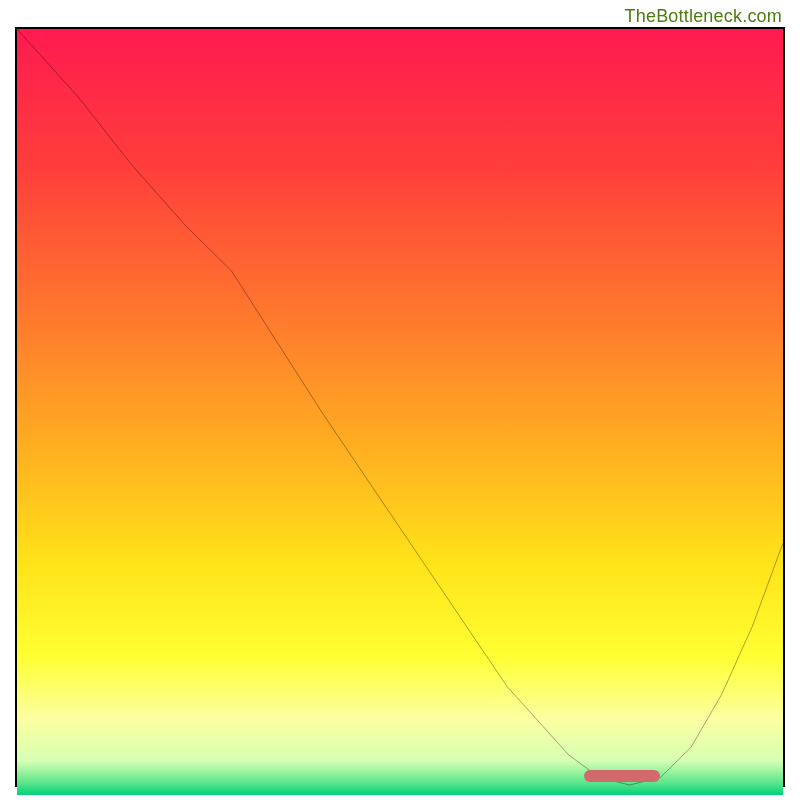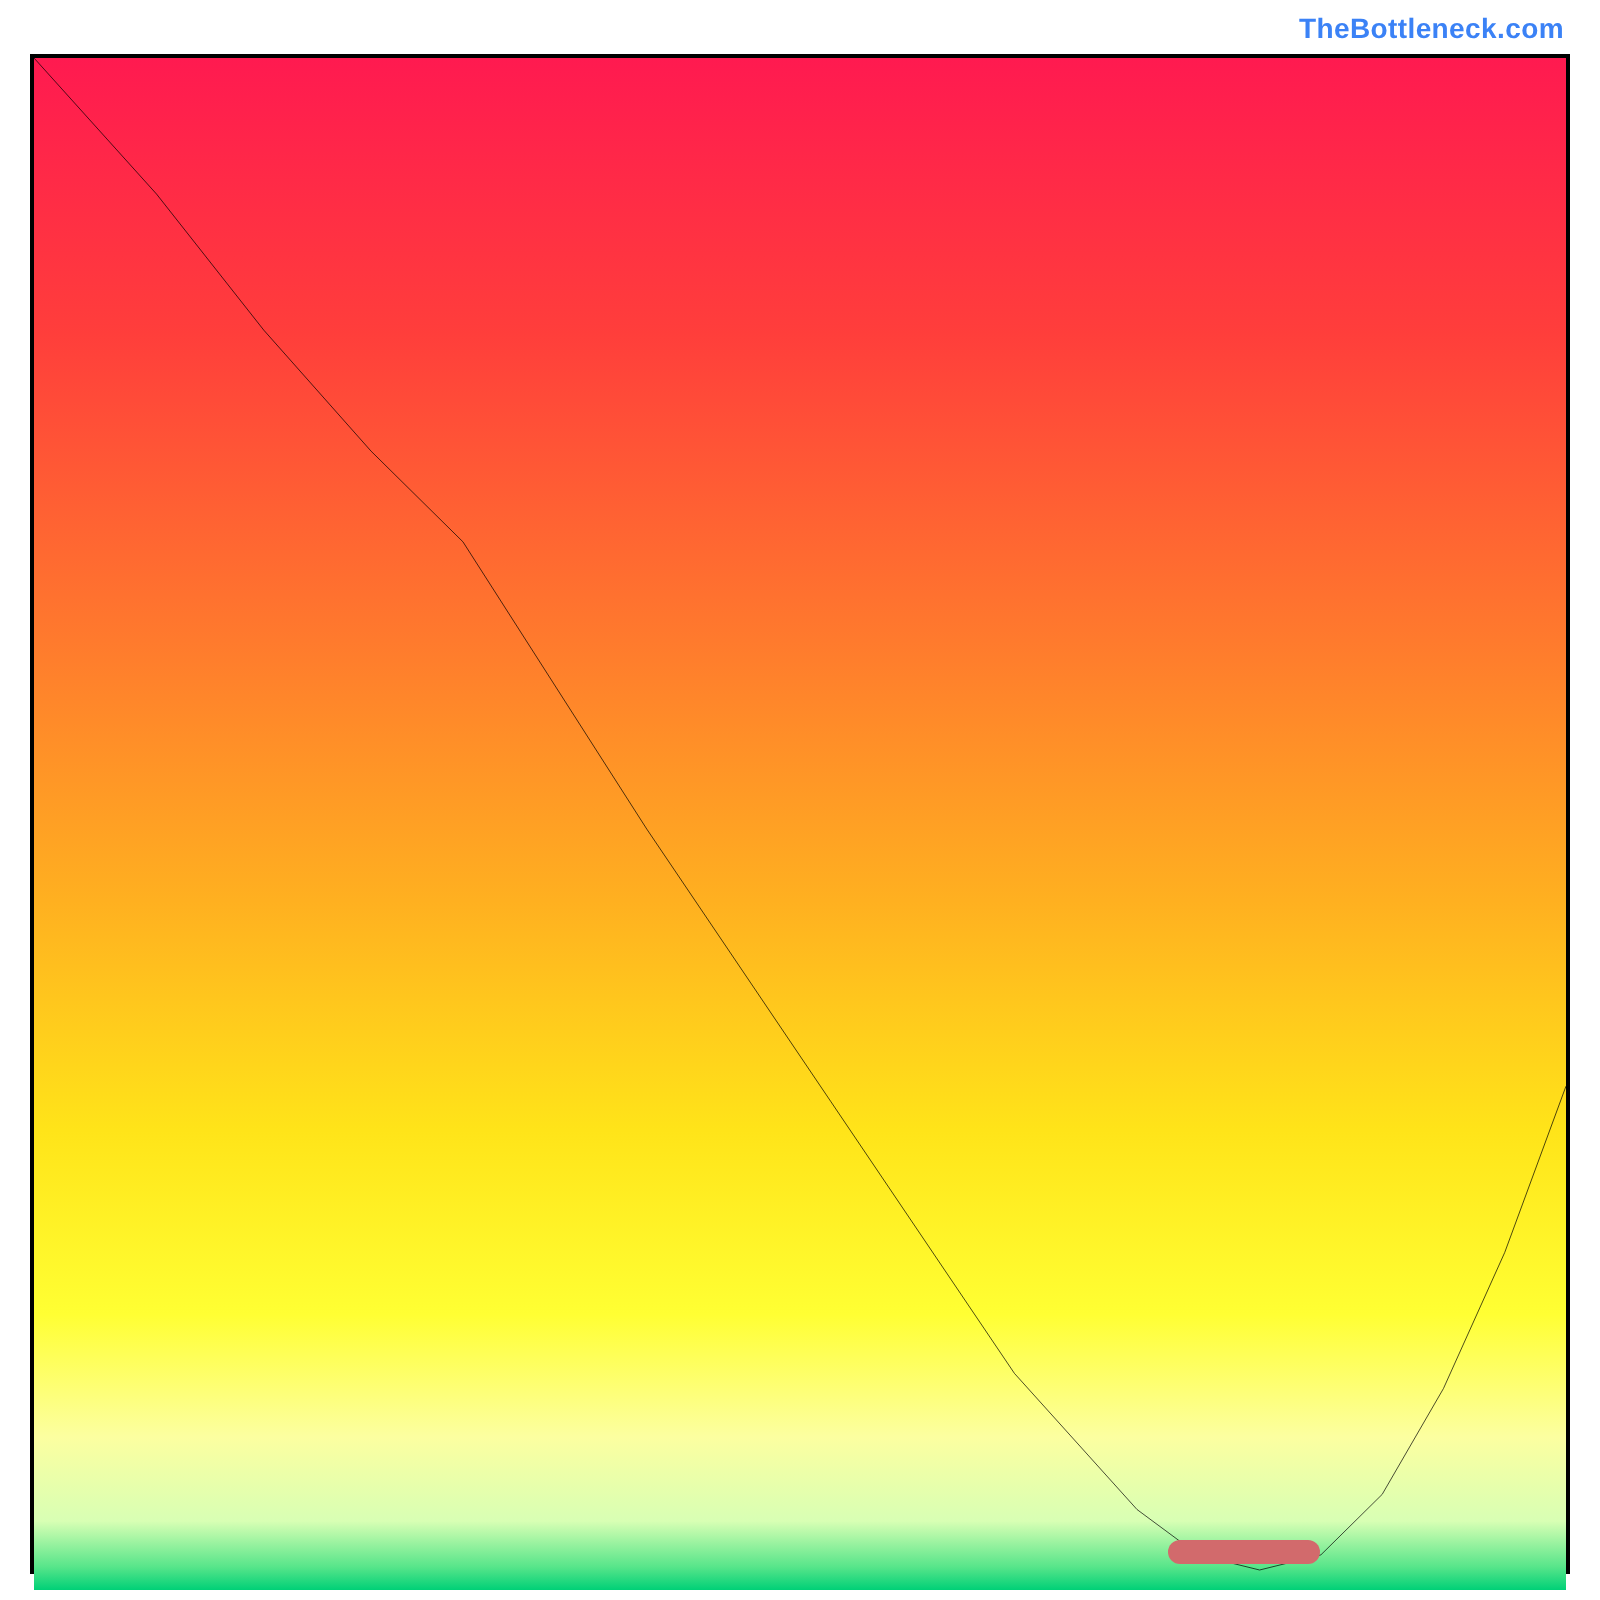--- a/index.html
+++ b/index.html
@@ -21,23 +21,23 @@
     box-sizing: border-box;
   }
   .gradient-bg {
     position: absolute;
     inset: 0;
   }
   .watermark {
     position: absolute;
     right: 18px;
     top: 6px;
-    font-size: 14px;
-    font-weight: 700;
-    color: #3b82f6;
+    font-size: 18px;
+    font-weight: 400;
+    color: #4d7c0f;
     letter-spacing: 0.2px;
   }
   svg.curve {
     position: absolute;
     inset: 0;
     width: 100%;
     height: 100%;
     overflow: visible;
   }
   .marker {

